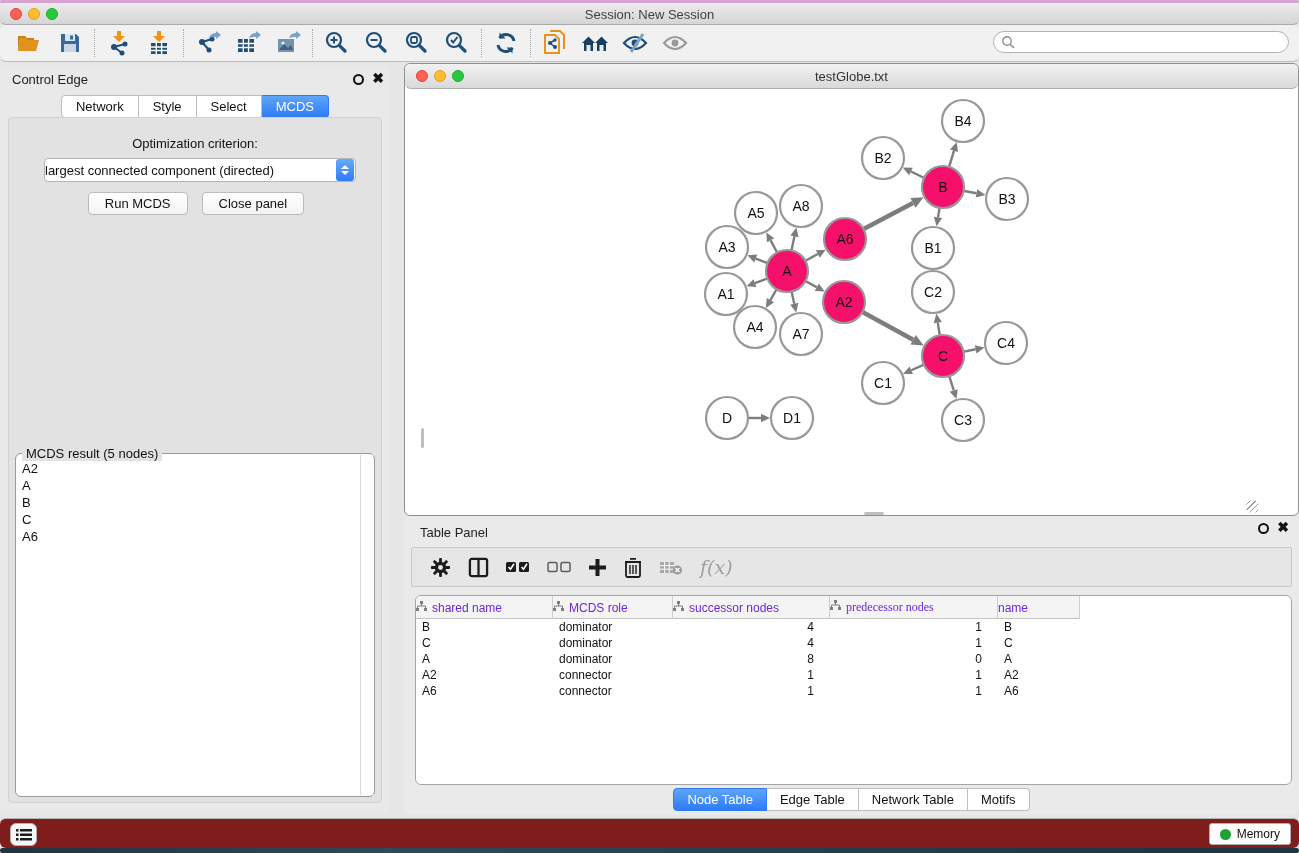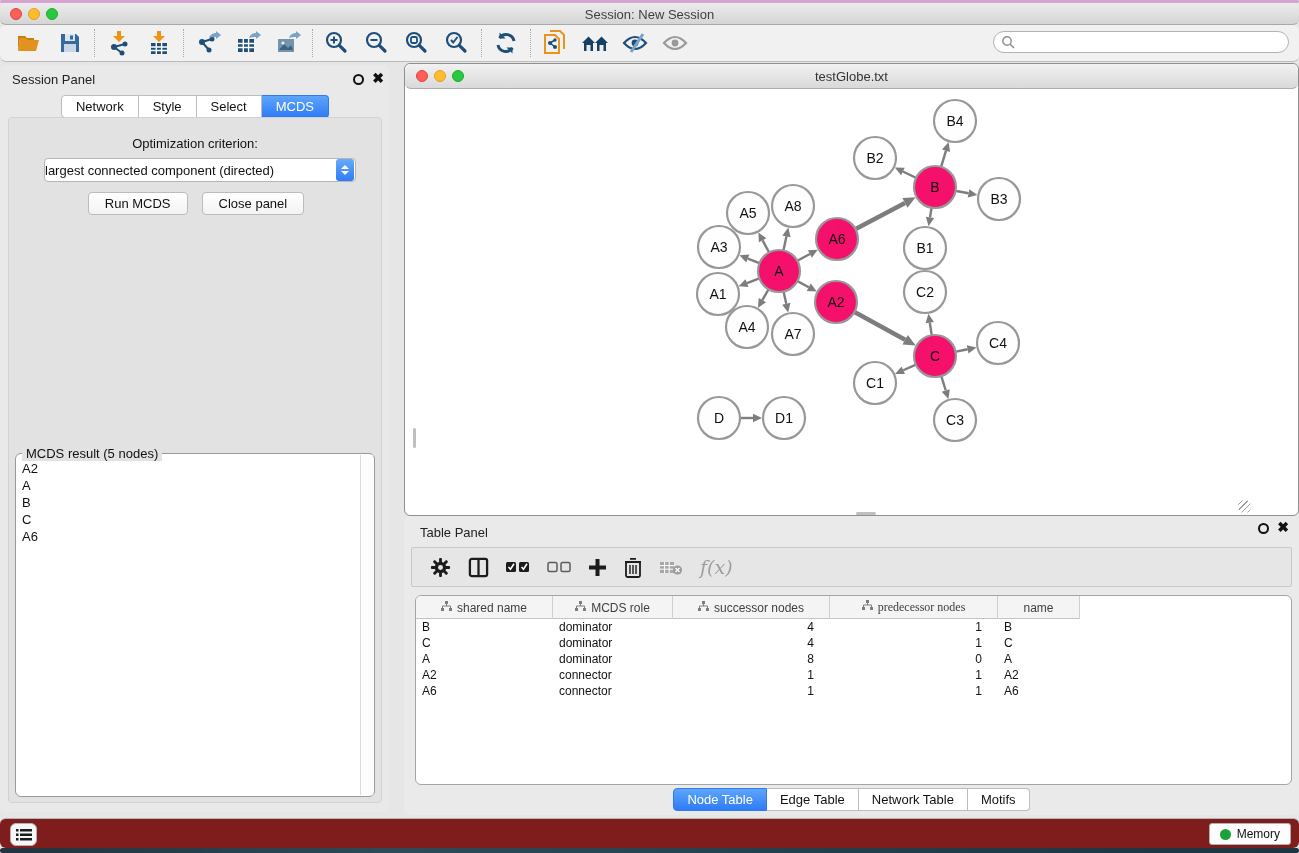--- a/index.html
+++ b/index.html
@@ -43,35 +43,35 @@
   #result-fieldset { left:6px; top:335px; width:360px; height:344px; border:1px solid #9a9a9a; background:#fff; }
   #result-legend { position:absolute; left:6px; top:-8px; background:#e2e2e2; padding:0 4px; font-size:13px; color:#111; }
   #result-list { position:absolute; left:1px; top:6px; width:344px; height:335px; overflow:hidden; }
   .list-item { font-size:13px; color:#111; padding:1px 0 1px 5px; }
   #result-scrollbar { position:absolute; right:1px; top:1px; width:13px; height:340px; background:#fdfdfd; border-left:1px solid #d9d9d9; }
 
   
   #net-window { left:404px; top:63px; width:895px; height:453px; background:#fff; border:1px solid #8f8f8f; }
   #net-titlebar { left:0; top:0; width:893px; height:25px; background:linear-gradient(#f2f2f2,#d9d9d9); border-bottom:1px solid #adadad; }
   #net-title { width:100%; text-align:center; top:5px; font-size:13px; color:#333; }
-  #net-canvas { left:8px; top:26px; width:840px; height:425px; background:#fff; }
+  #net-canvas { left:16px; top:26px; width:840px; height:425px; background:#fff; }
   #resize-grip { right:2px; bottom:2px; width:13px; height:13px;
     background:repeating-linear-gradient(135deg, transparent 0 3px, #9d9d9d 3px 4px); }
   .scroll-tick-v { left:0; top:338px; width:3px; height:20px; background:#bfbfbf; }
   .scroll-tick-h { left:443px; bottom:0; width:20px; height:3px; background:#bfbfbf; }
 
   
   #table-panel { left:404px; top:516px; width:895px; height:299px; background:#eaeaea; }
   #tp-title { left:16px; top:9px; font-size:13px; color:#222; }
   #tp-toolbar { left:7px; top:31px; width:881px; height:40px; background:#e6e6e6; border:1px solid #c8c8c8; border-radius:2px; display:flex; align-items:center; gap:17px; padding-left:18px; }
   .tp-ic { display:flex; align-items:center; justify-content:center; }
   #fx-label { font-size:19px; font-style:italic; font-family:"DejaVu Serif", serif; color:#9e9e9e; }
   #tp-table { left:11px; top:79px; width:877px; height:190px; background:#fff; border:1px solid #a5a5a5; overflow:hidden; }
   #tp-header { display:flex; height:23px; border-bottom:1px solid #c4c4c4; background:#f4f4f4; width:664px; }
-  .th { display:flex; align-items:center; justify-content:center; gap:5px; font-size:12px; color:#404040; border-right:1px solid #cfcfcf; height:23px; }
+  .th { display:flex; align-items:center; gap:5px; font-size:12px; color:#6d28d9; border-right:1px solid #cfcfcf; height:23px; }
   .tr { display:flex; height:16px; align-items:center; }
   .td { font-size:12px; color:#111; padding:0 6px; white-space:nowrap; }
   .td.num { text-align:right; padding-right:16px; }
   #tp-tabs { left:0; top:272px; width:895px; display:flex; justify-content:center; }
   .tp-tab { height:23px; padding:0 13px; font-size:13px; display:flex; align-items:center; background:#fff; border:1px solid #bdbdbd; border-left:none; color:#111; }
   .tp-tab:first-child { border-left:1px solid #bdbdbd; border-radius:4px 0 0 4px; }
   .tp-tab:last-child { border-radius:0 4px 4px 0; }
   .tp-tab.active { background:linear-gradient(#5fa5fa,#2e7bf6); color:#fff; border-color:#2e7bf6; }
 
   
@@ -228,21 +228,21 @@
   </span>
 </div>
 <div id="search-box">
   <svg width="14" height="14" viewBox="0 0 14 14">
       <circle cx="6" cy="6" r="4.2" fill="none" stroke="#8e8e8e" stroke-width="1.4"></circle>
       <path d="M9.2 9.2 L13 13" stroke="#8e8e8e" stroke-width="1.6"></path>
     </svg>
 </div>
 
 <div id="control-panel" class="abs">
-  <div id="cp-title" class="abs">Session Panel</div>
+  <div id="cp-title" class="abs">Control Edge</div>
   <div class="abs panel-float" style="right:26px"></div>
   <div class="abs panel-close" style="right:6px">✖</div>
   <div id="cp-tabs" class="abs">
       <div class="cp-tab">Network</div>
       <div class="cp-tab">Style</div>
       <div class="cp-tab">Select</div>
       <div class="cp-tab active">MCDS</div>
     </div>
   <div id="cp-inner" class="abs">
     <div id="opt-label" class="abs">Optimization criterion:</div>

